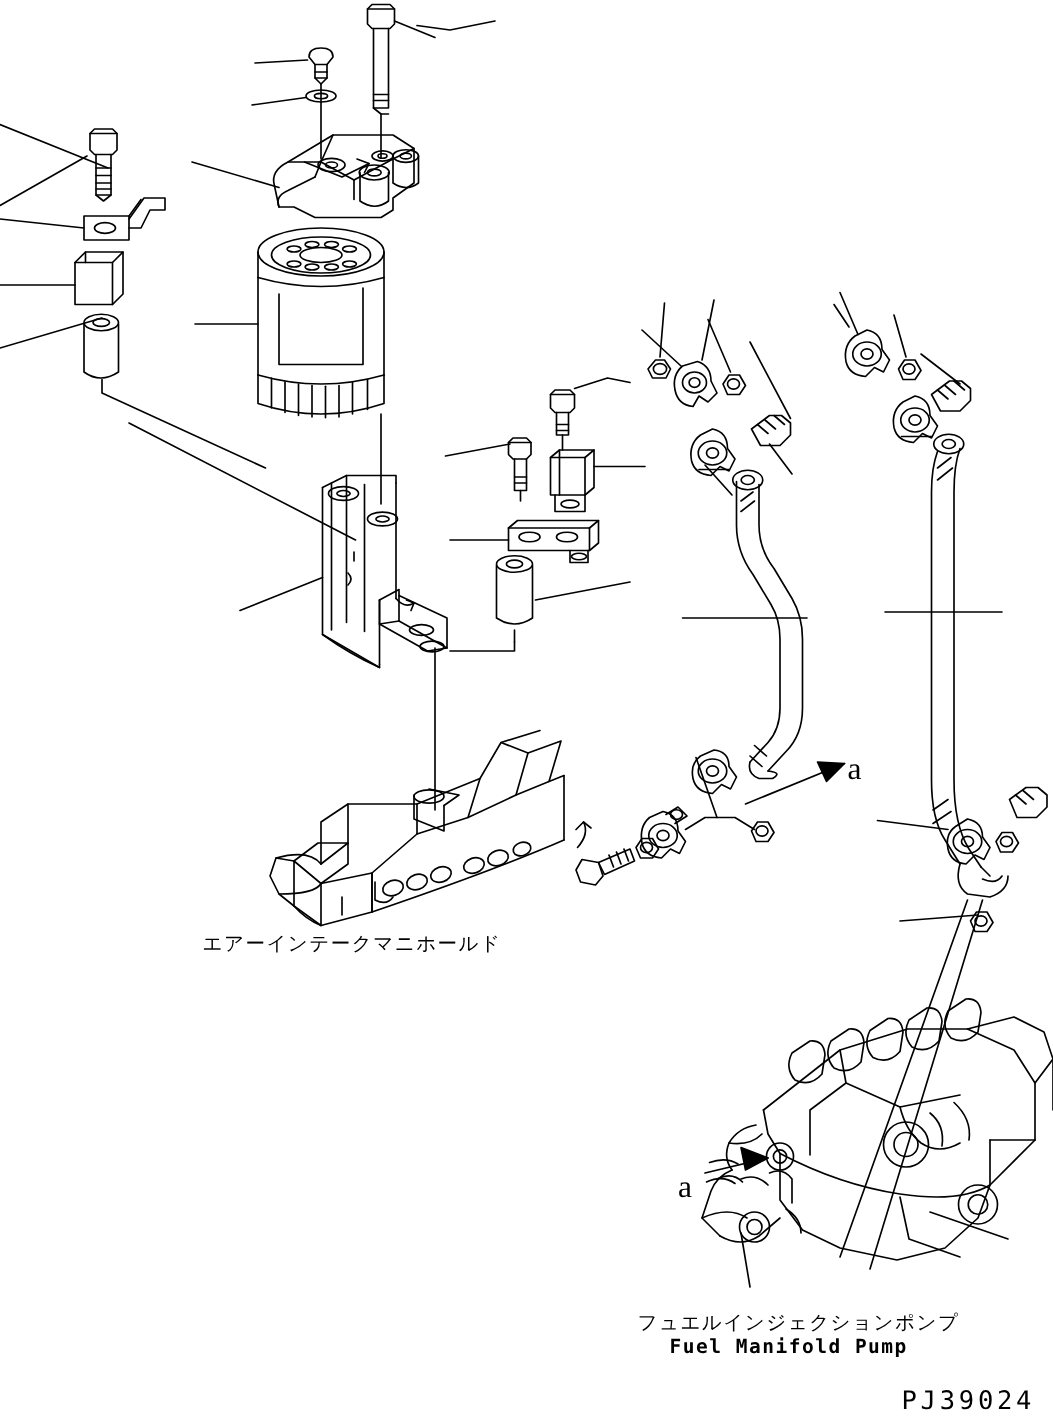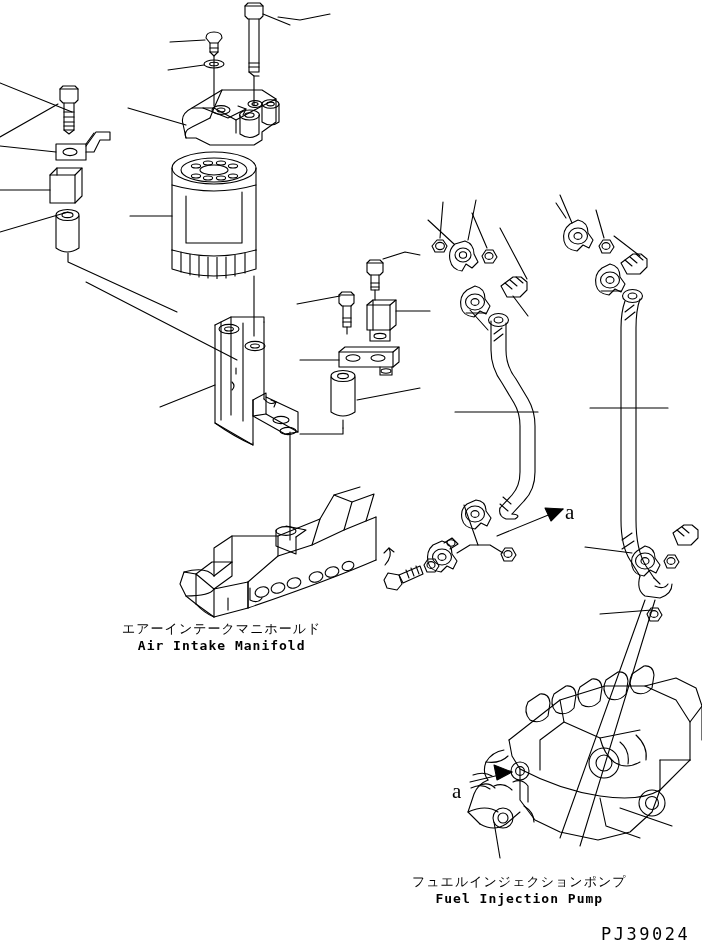--- a/index.html
+++ b/index.html
@@ -1,20 +1,20 @@
 <!DOCTYPE html>
 <html><head>
 <meta charset="utf-8">
 <style>
   html,body{margin:0;padding:0;background:#fff;}
   body{width:702px;height:946px;font-family:"Liberation Sans",sans-serif;}
   #stage{position:relative;width:702px;height:946px;background:#fff;overflow:hidden;}
   #art{position:absolute;left:0;top:0;width:702px;height:946px;}
   .lbl{position:absolute;white-space:nowrap;color:#000;}
-  .jp{font-family:"DejaVu Sans",sans-serif;font-size:13px;letter-spacing:1px;}
+  .jp{font-family:"DejaVu Sans",sans-serif;font-size:13px;letter-spacing:1px;margin-left:13px;}
   .en{font-family:"DejaVu Sans Mono","Liberation Mono",monospace;font-size:13px;font-weight:bold;letter-spacing:1px;}
   .code{font-family:"DejaVu Sans Mono","Liberation Mono",monospace;font-size:17px;letter-spacing:2.5px;}
   .marker{font-family:"Liberation Serif",serif;font-size:21px;font-style:normal;}
   #lbl-intake{left:122px;top:620px;text-align:center;}
   #lbl-pump{left:412px;top:873px;text-align:center;}
   #lbl-code{left:601px;top:924px;}
   #mk-a1{left:565px;top:500px;}
   #mk-a2{left:452px;top:779px;}
 </style>
 </head>
@@ -493,26 +493,25 @@
     <path d="M655 600 L580 846"></path>
   </g>
   <g>
     <path d="M494 822 L500 858"></path>
   </g>
 
 </svg>
 
 <div class="lbl" id="lbl-intake">
   <div class="jp">エアーインテークマニホールド</div>
-  <div class="en">Air Intake Manifold</div>
 </div>
 
 <div class="lbl" id="lbl-pump">
   <div class="jp">フュエルインジェクションポンプ</div>
-  <div class="en">Fuel Injection Pump</div>
+  <div class="en">Fuel Manifold Pump</div>
 </div>
 
 <div class="lbl code" id="lbl-code">PJ39024</div>
 
 <div class="lbl marker" id="mk-a1">a</div>
 <div class="lbl marker" id="mk-a2">a</div>
 
 </div>
 
 </body></html>

